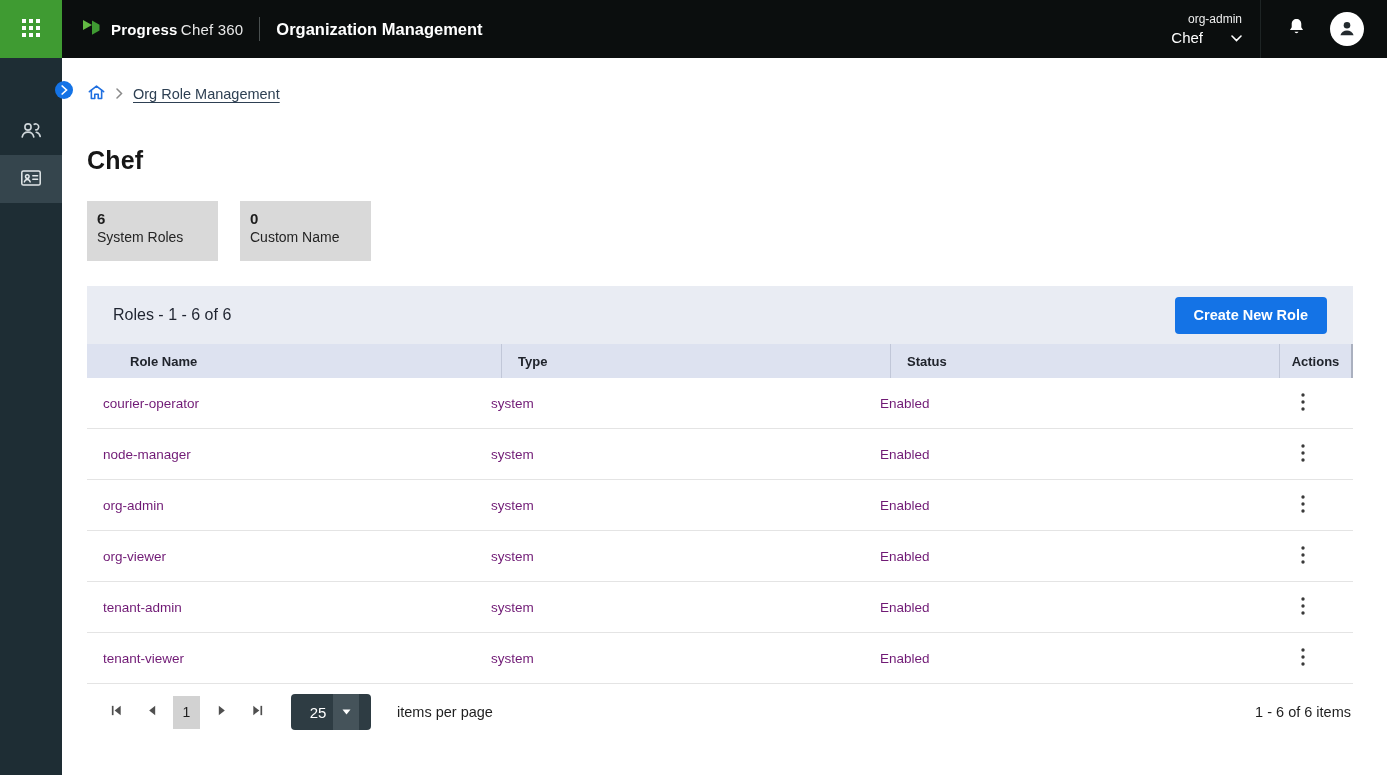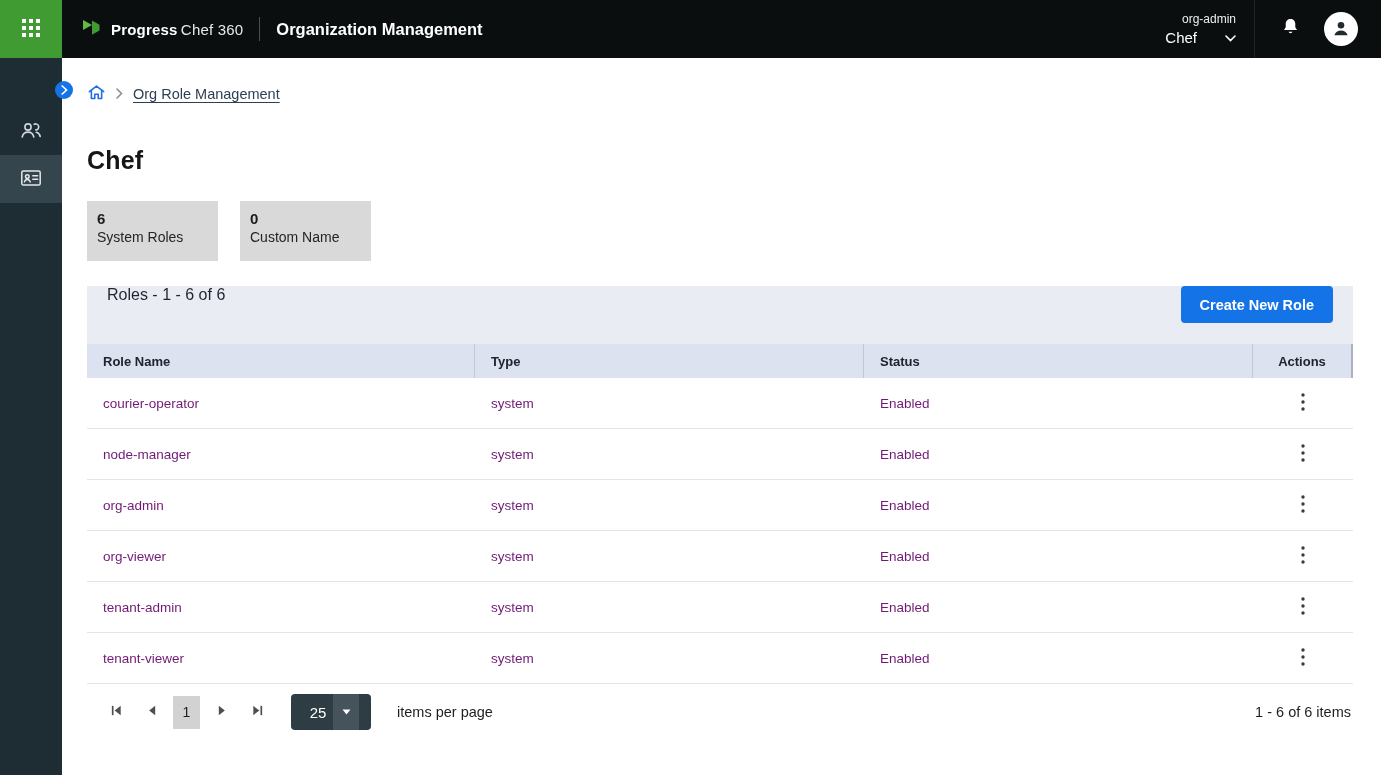--- a/index.html
+++ b/index.html
@@ -6,21 +6,21 @@
   html,body { width:1389px; height:775px; }
   body {
     font-family: "Liberation Sans", sans-serif;
     background:#ffffff;
     position:relative;
     overflow:hidden;
     color:#1f1f1f;
   }
   
   .topbar {
-    position:absolute; top:0; left:0; right:8px; height:58px;
+    position:absolute; top:0; left:0; right:2px; height:58px;
     background:#0b0e0e; display:flex; align-items:center; z-index:20;
   }
   .waffle {
     width:62px; height:58px; background:#3f9b32; border:none; cursor:pointer;
     display:flex; align-items:center; justify-content:center; flex:0 0 62px;
   }
   .brand { display:flex; align-items:center; gap:9px; margin-left:18px; color:#fff; }
   .brand-text { font-size:15px; letter-spacing:.2px; white-space:nowrap; }
   .brand-text .primary { font-weight:700; }
   .brand-text .secondary { font-weight:300; color:#e9e9e9; }
@@ -66,33 +66,34 @@
     text-underline-offset:3px;
   }
   .page-title { margin-top:42px; font-size:25px; font-weight:800; color:#161616; letter-spacing:.2px; }
   .stats { margin-top:26px; display:flex; gap:22px; }
   .stat-card { width:131px; height:60px; background:#d9d9d9; padding:9px 10px; }
   .stat-value { font-size:15px; font-weight:700; color:#1c1c1c; }
   .stat-label { font-size:14px; color:#242424; margin-top:2px; }
   
   .table-card { margin-top:25px; }
   .table-title-band {
-    height:58px; background:#e9ecf3; display:flex; 
-    justify-content:space-between; padding:0 20px;
+    height:58px; background:#e9ecf3; display:flex; align-items:center;
+    justify-content:space-between; padding:0 26px;
   }
   .table-title { font-size:16px; color:#1f2430; }
   .create-btn {
     background:#1473e6; color:#fff; border:none; border-radius:4px; cursor:pointer;
     font-family:"Liberation Sans", sans-serif;
     font-size:14.5px; font-weight:700; padding:0 19px; height:37px;
   }
   .t-head {
     height:34px; background:#dde2f0; display:flex; align-items:center;
     font-size:13px; font-weight:700; color:#20242c;
     border-right:2px solid #aab0bf;
+    padding-left:27px;
   }
   .th { padding-left:16px; border-right:1px solid #c1c7d8; height:100%; display:flex; align-items:center; }
   .col-name { width:388px; flex:0 0 388px; }
   .col-type { width:389px; flex:0 0 389px; }
   .col-status { width:389px; flex:0 0 389px; }
   .col-actions { flex:1 1 auto; }
   .th.col-actions { border-right:none; justify-content:center; padding-left:0; }
   .t-row {
     height:51px; display:flex; align-items:center; border-bottom:1px solid #e4e4e4;
     font-size:13.5px; color:#701a75; background:#fff;

